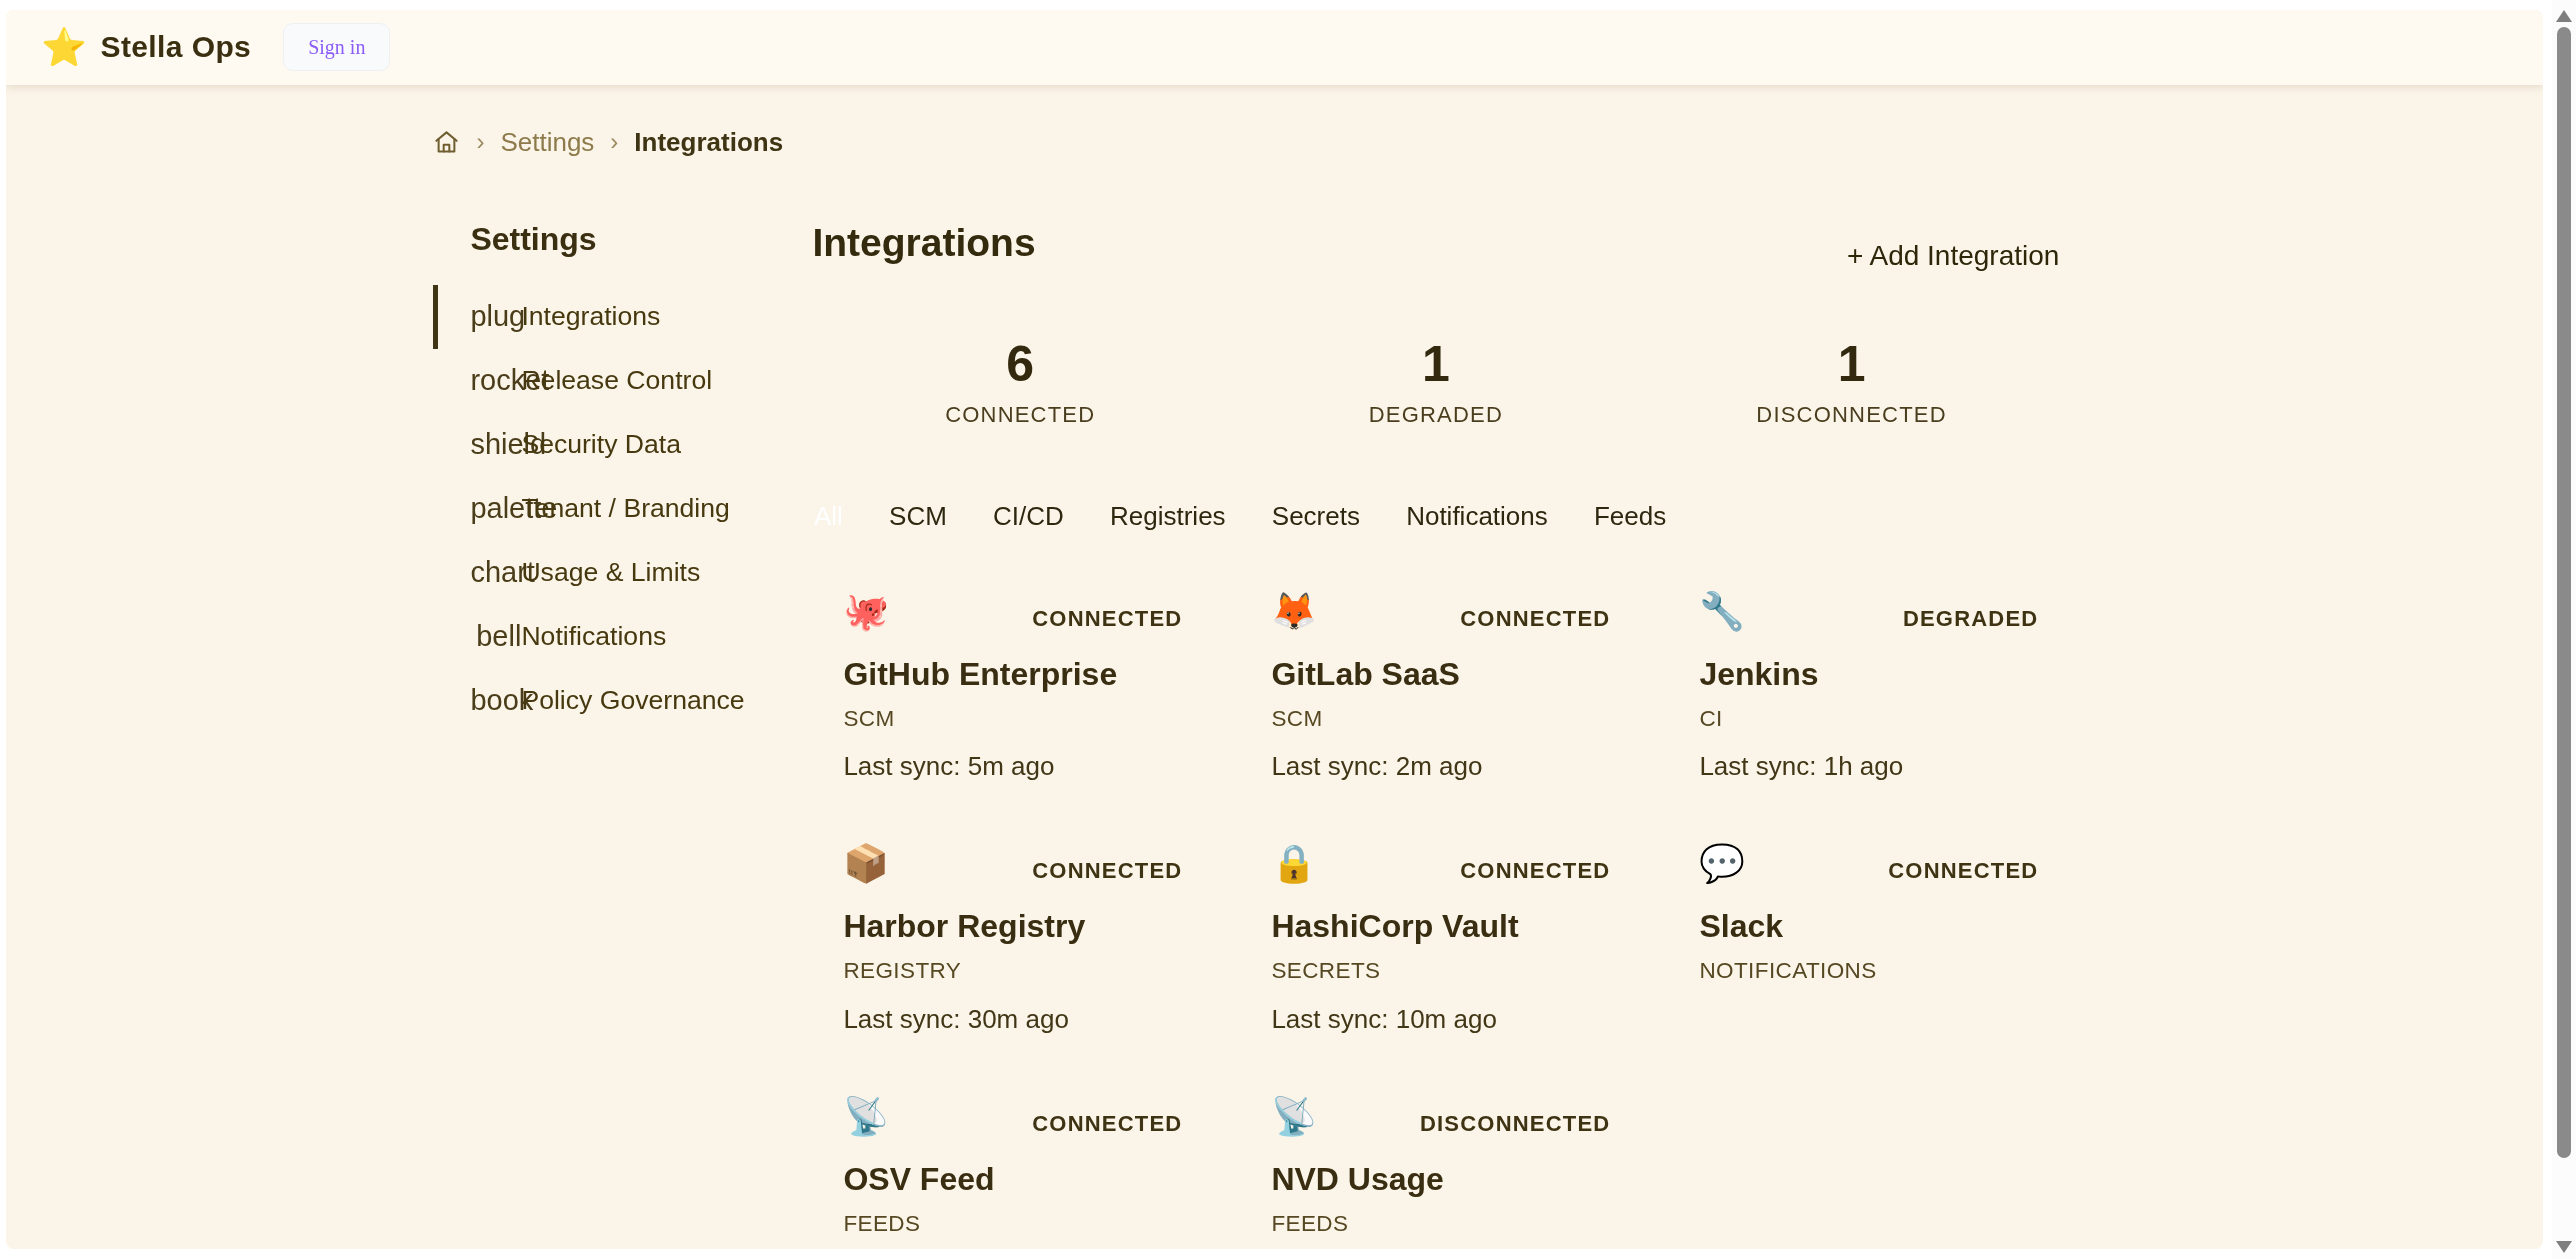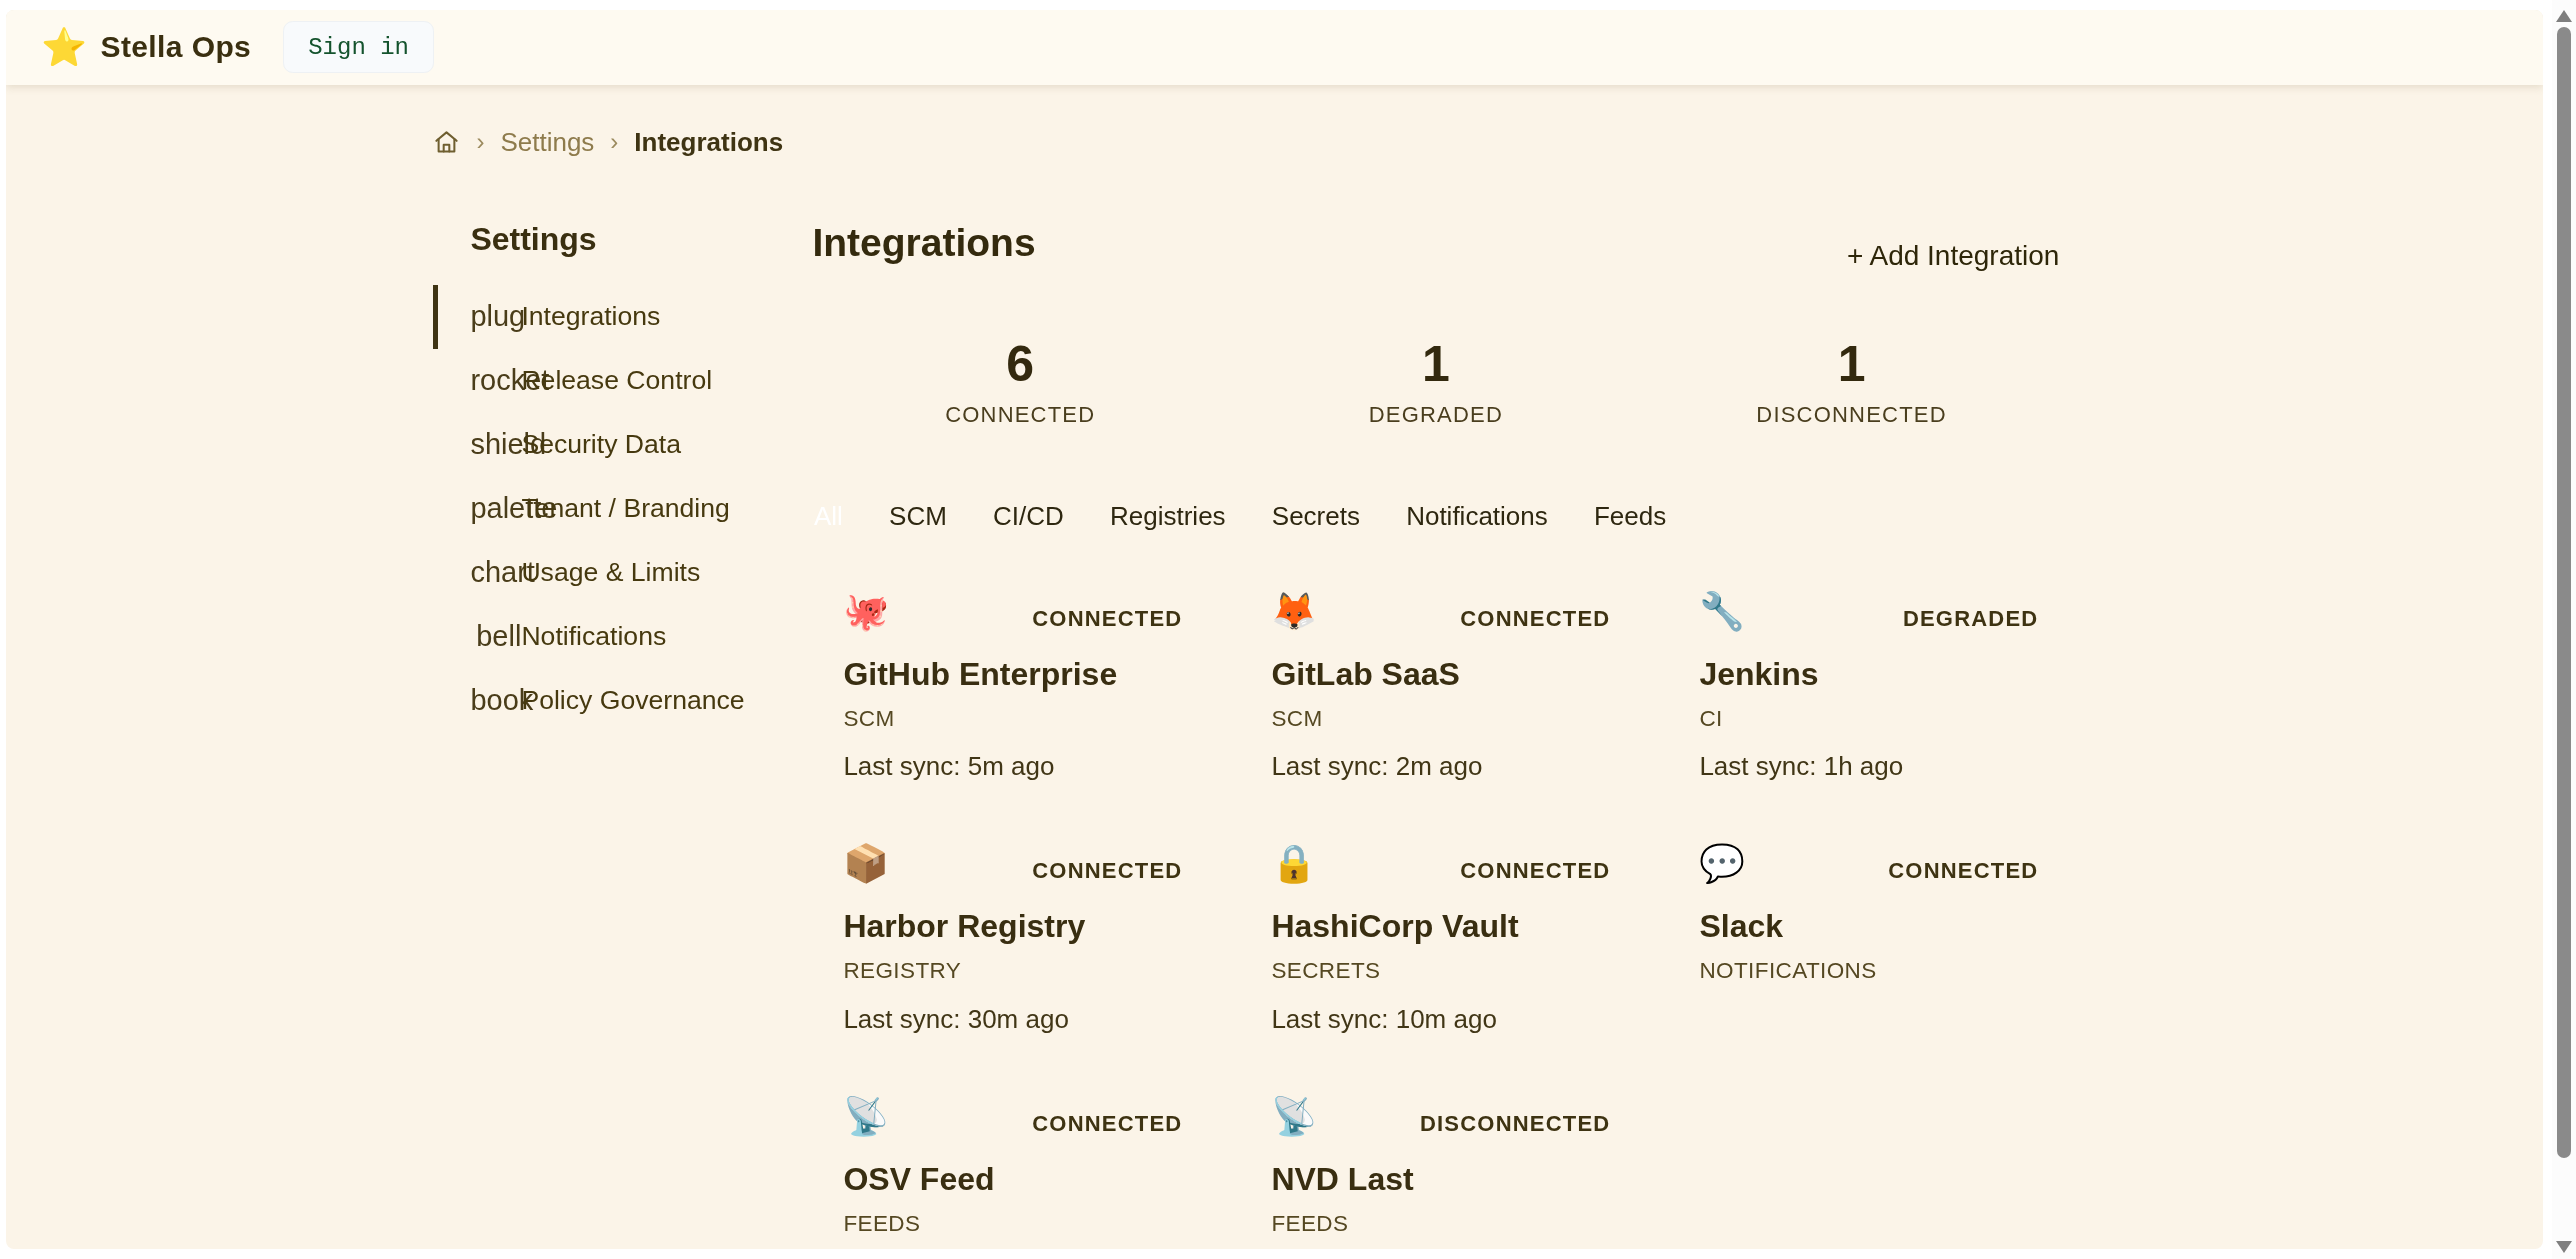--- a/index.html
+++ b/index.html
@@ -9,23 +9,23 @@
   
   .app-panel { position:absolute; left:6.4px; top:9.7px; right:33px; bottom:9.7px;
                background:#FBF4E8; border-radius:8px; overflow:hidden; }
 
   
   .top-bar { height:75px; background:#FEFAF1; display:flex; align-items:center;
              padding:0 35px; box-shadow:0 2.4px 8px rgba(120,100,60,.18); position:relative; z-index:2; }
   .logo-wrap { display:flex; align-items:center; gap:13px; }
   .logo-icon { font-size:37px; line-height:1; }
   .app-name { font-size:30px; font-weight:700; color:#3A2F10; letter-spacing:0.4px; }
-  .sign-in { margin-left:32px; background:#F8FAFC; color:#14532d; border:0.8px solid #EEF1F4;
-             border-radius:9.7px; font-size:24px; padding:11.3px 24px; cursor:pointer;
-             font-family:Liberation Mono, monospace; }
+  .sign-in { margin-left:32px; background:#F8FAFC; color:#8b5cf6; border:0.8px solid #EEF1F4;
+             border-radius:9.7px; font-size:20px; padding:11.3px 24px; cursor:pointer;
+             font-family:Liberation Serif, serif; }
 
   
   .page-inner { width:1626px; margin-left:427px; }
 
   
   .breadcrumb { margin-top:42px; display:flex; align-items:center; gap:16px; font-size:26px; }
   .crumb-home svg { display:block; }
   .crumb-sep { color:#9C8B5F; font-size:24px; }
   .crumb-link { color:#8E7B4C; }
   .crumb-current { color:#3F3413; font-weight:700; }
@@ -243,21 +243,21 @@
                 <span class="status-badge">CONNECTED</span>
               </div>
               <h3 class="card-title">OSV Feed</h3>
               <div class="card-type">FEEDS</div>
             </article>
             <article class="card">
               <div class="card-top">
                 <span class="card-icon">📡</span>
                 <span class="status-badge">DISCONNECTED</span>
               </div>
-              <h3 class="card-title">NVD Last</h3>
+              <h3 class="card-title">NVD Usage</h3>
               <div class="card-type">FEEDS</div>
             </article>
           </div>
 
       </main>
     </div>
   </div>
 </div>
 
 <div class="scrollbar">

